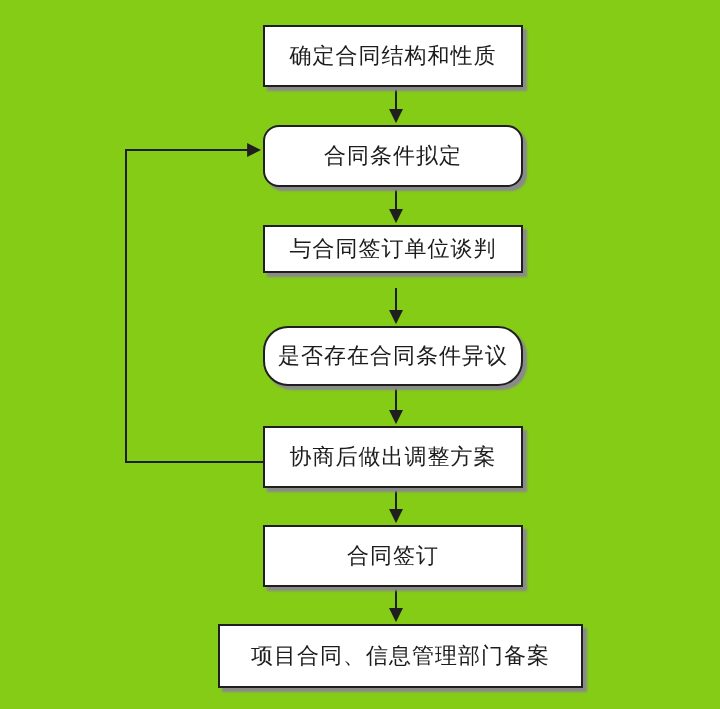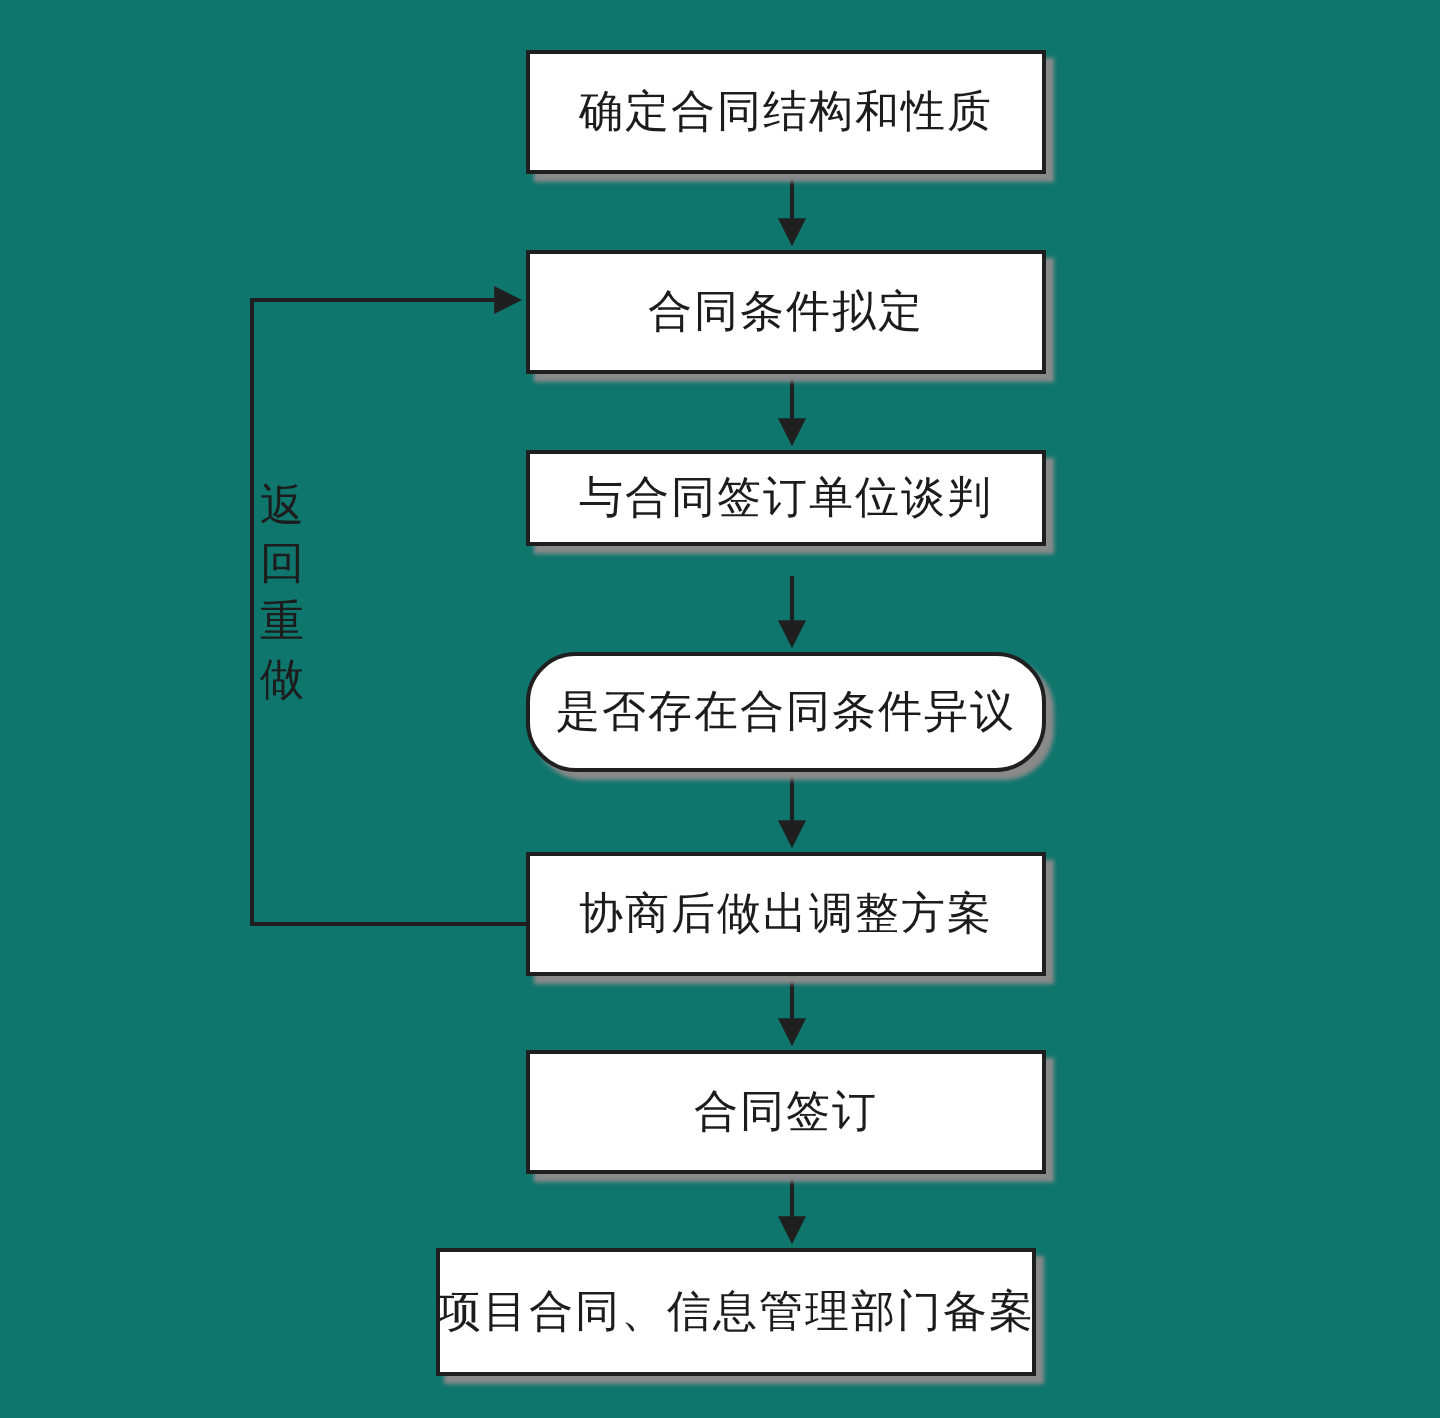--- a/index.html
+++ b/index.html
@@ -5,21 +5,21 @@
   html, body {
     margin: 0;
     padding: 0;
     background: #fffdfd;
     font-family: "Liberation Serif", "DejaVu Serif", serif;
   }
   .canvas {
     position: relative;
     width: 720px;
     height: 709px;
-    background: #0f766e;
+    background: #84cc16;
     overflow: hidden;
   }
   .connectors {
     position: absolute;
     left: 0;
     top: 0;
     width: 720px;
     height: 709px;
   }
   .node {
@@ -68,39 +68,38 @@
       <line x1="396" y1="489" x2="396" y2="521" marker-end="url(#arrow)"></line>
       <line x1="396" y1="588" x2="396" y2="620" marker-end="url(#arrow)"></line>
       <path d="M263,462 L126,462 L126,150 L259,150" marker-end="url(#arrow)"></path>
     </g>
   </svg>
 
   <div class="node" style="left:263px; top:25px; width:260px; height:62px;">
     <span>确定合同结构和性质</span>
   </div>
 
-  <div class="node" style="left:263px; top:125px; width:260px; height:62px;">
+  <div class="node" style="left:263px; top:125px; width:260px; height:62px;border-radius:16px;">
     <span>合同条件拟定</span>
   </div>
 
   <div class="node" style="left:263px; top:225px; width:260px; height:48px;">
     <span>与合同签订单位谈判</span>
   </div>
 
   <div class="node" style="left:263px; top:326px; width:260px; height:60px;border-radius:25px;">
     <span>是否存在合同条件异议</span>
   </div>
 
   <div class="node" style="left:263px; top:426px; width:260px; height:62px;">
     <span>协商后做出调整方案</span>
   </div>
 
   <div class="node" style="left:263px; top:525px; width:260px; height:62px;">
     <span>合同签订</span>
   </div>
 
-  <div class="node" style="left:218px; top:624px; width:300px; height:64px;">
+  <div class="node" style="left:218px; top:624px; width:365px; height:64px;">
     <span>项目合同、信息管理部门备案</span>
   </div>
 
-  <div class="loop-label">返回重做</div>
 
 </div>
 
 </body></html>

